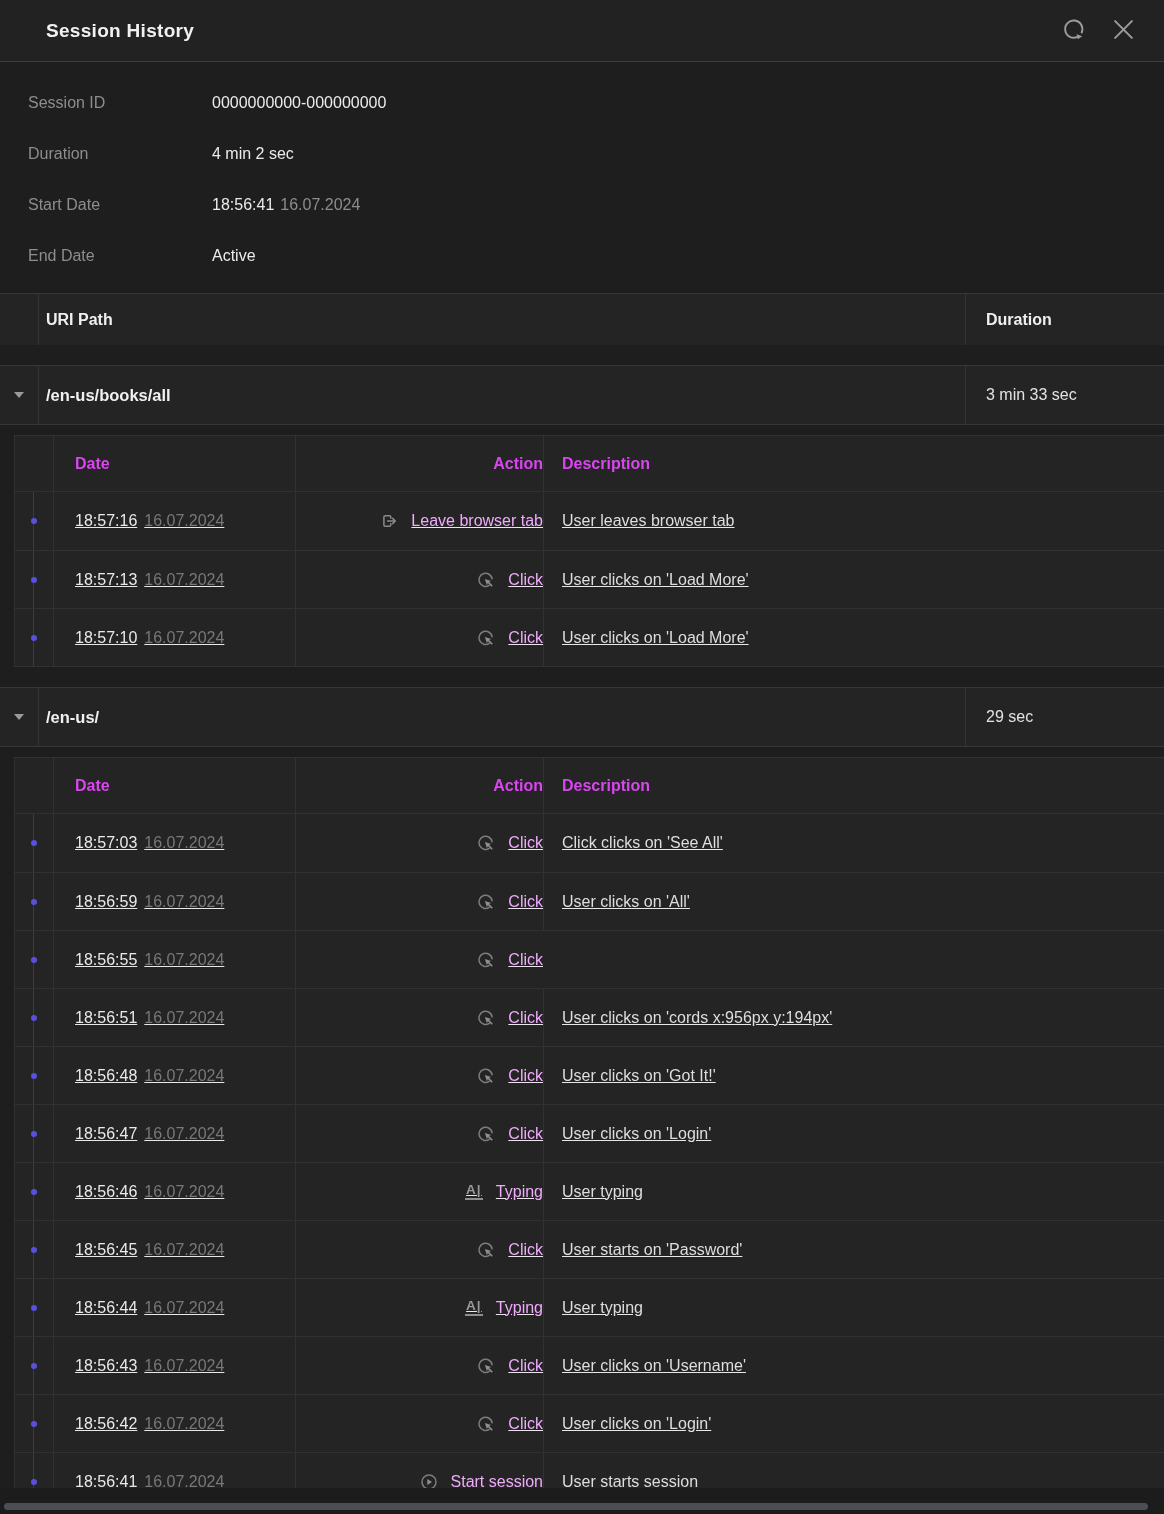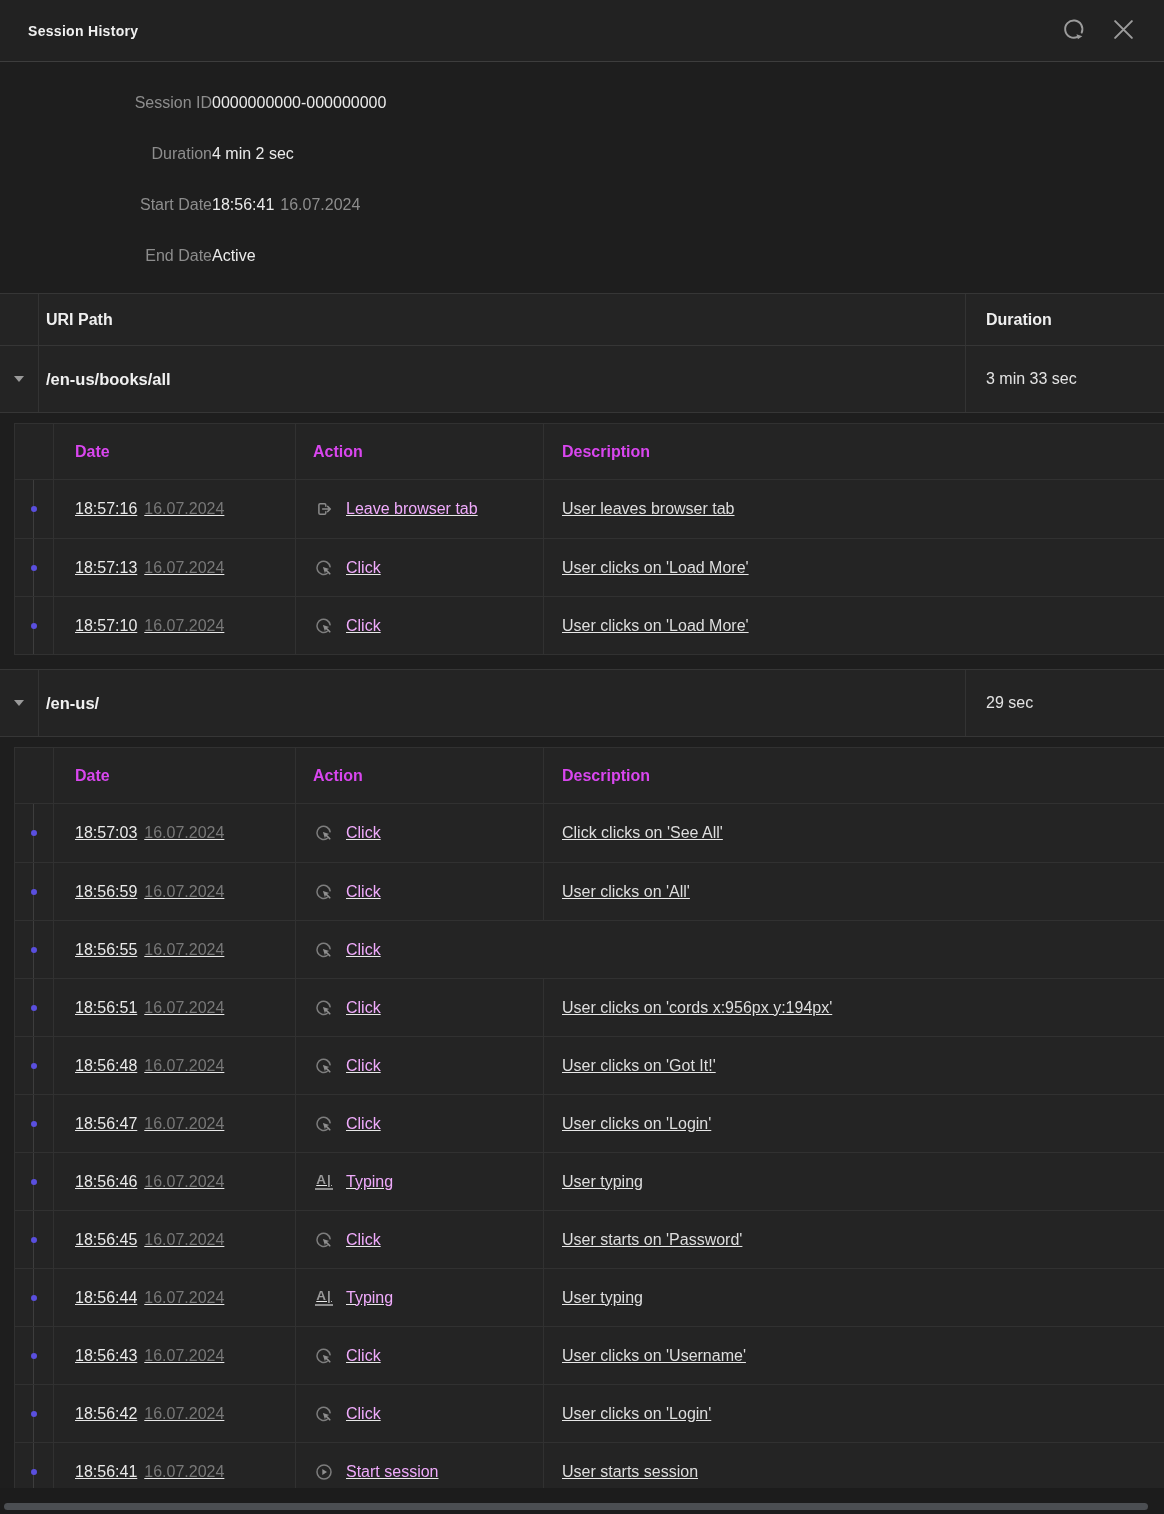--- a/index.html
+++ b/index.html
@@ -16,24 +16,25 @@
   .panel-header {
     height: 62px;
     display: flex;
     align-items: center;
     padding: 0 26px 0 28px;
     background: #222222;
     border-bottom: 1px solid #3d3d3d;
   }
   .panel-title {
     flex: 1;
-    font-size: 14px;
+    font-size: 19px;
     font-weight: 700;
     color: #f1f1f1;
     letter-spacing: 0.3px;
+    margin-left: 18px;
   }
   .hbtn {
     background: none;
     border: none;
     padding: 0;
     margin-left: 22px;
     cursor: pointer;
     display: flex;
     align-items: center;
   }
@@ -43,33 +44,33 @@
     padding: 15px 0 12px 0;
     background: #1e1e1e;
   }
   .meta-row {
     height: 51px;
     display: grid;
     grid-template-columns: 184px 1fr;
     align-items: center;
     padding-left: 28px;
   }
-  .meta-label { color: #8d8d8d; text-align: right; }
+  .meta-label { color: #8d8d8d; }
   .meta-value { color: #ebebeb; }
   .meta-value .dim { color: #8d8d8d; margin-left: 6px; }
 
   
   .mt-header, .group-row {
     display: grid;
     grid-template-columns: 38px 927px 1fr;
     align-items: center;
     background: #242424;
   }
   .mt-header { height: 52px; border-top: 1px solid #363636; }
-  .group-row { height: 68px; border-top: 1px solid #363636; border-bottom: 1px solid #363636; cursor: pointer; }
+  .group-row { height: 60px; border-top: 1px solid #363636; border-bottom: 1px solid #363636; cursor: pointer; margin-top: 20px; }
   .mt-header > .c2, .mt-header > .c3,
   .group-row > .c2, .group-row > .c3 {
     border-left: 1px solid #333333;
     height: 100%;
     display: flex;
     align-items: center;
   }
   .mt-header .c2, .group-row .c2 { padding-left: 7px; }
   .mt-header .c3, .group-row .c3 { padding-left: 20px; }
   .col-head { font-weight: 700; color: #efefef; }
@@ -96,21 +97,21 @@
     display: grid;
     grid-template-columns: 38px 242px 248px 1fr;
     align-items: stretch;
   }
   .st-header { height: 56px; border-bottom: 1px solid #313131; }
   .st-row { height: 58px; text-decoration: underline; }
   .st-row + .st-row { border-top: 1px solid #313131; }
   .st-header > div, .st-row > div { display: flex; align-items: center; }
   .date-col, .action-col, .desc-col { border-left: 1px solid #313131; }
   .st-header .date-col, .st-row .date-col { padding-left: 21px; }
-  .st-header .action-col, .st-row .action-col { padding-left: 17px; }
+  .st-header .action-col, .st-row .action-col { padding-left: 17px; justify-content: flex-end; }
   .st-header .desc-col, .st-row .desc-col { padding-left: 18px; }
   .st-header .col-head { color: #d946ef; }
 
   .gut { position: relative; justify-content: center; }
   .st-row .gut::before {
     content: "";
     position: absolute;
     left: 18px; top: 0; bottom: 0;
     width: 1px;
     background: #3d3d3d;

